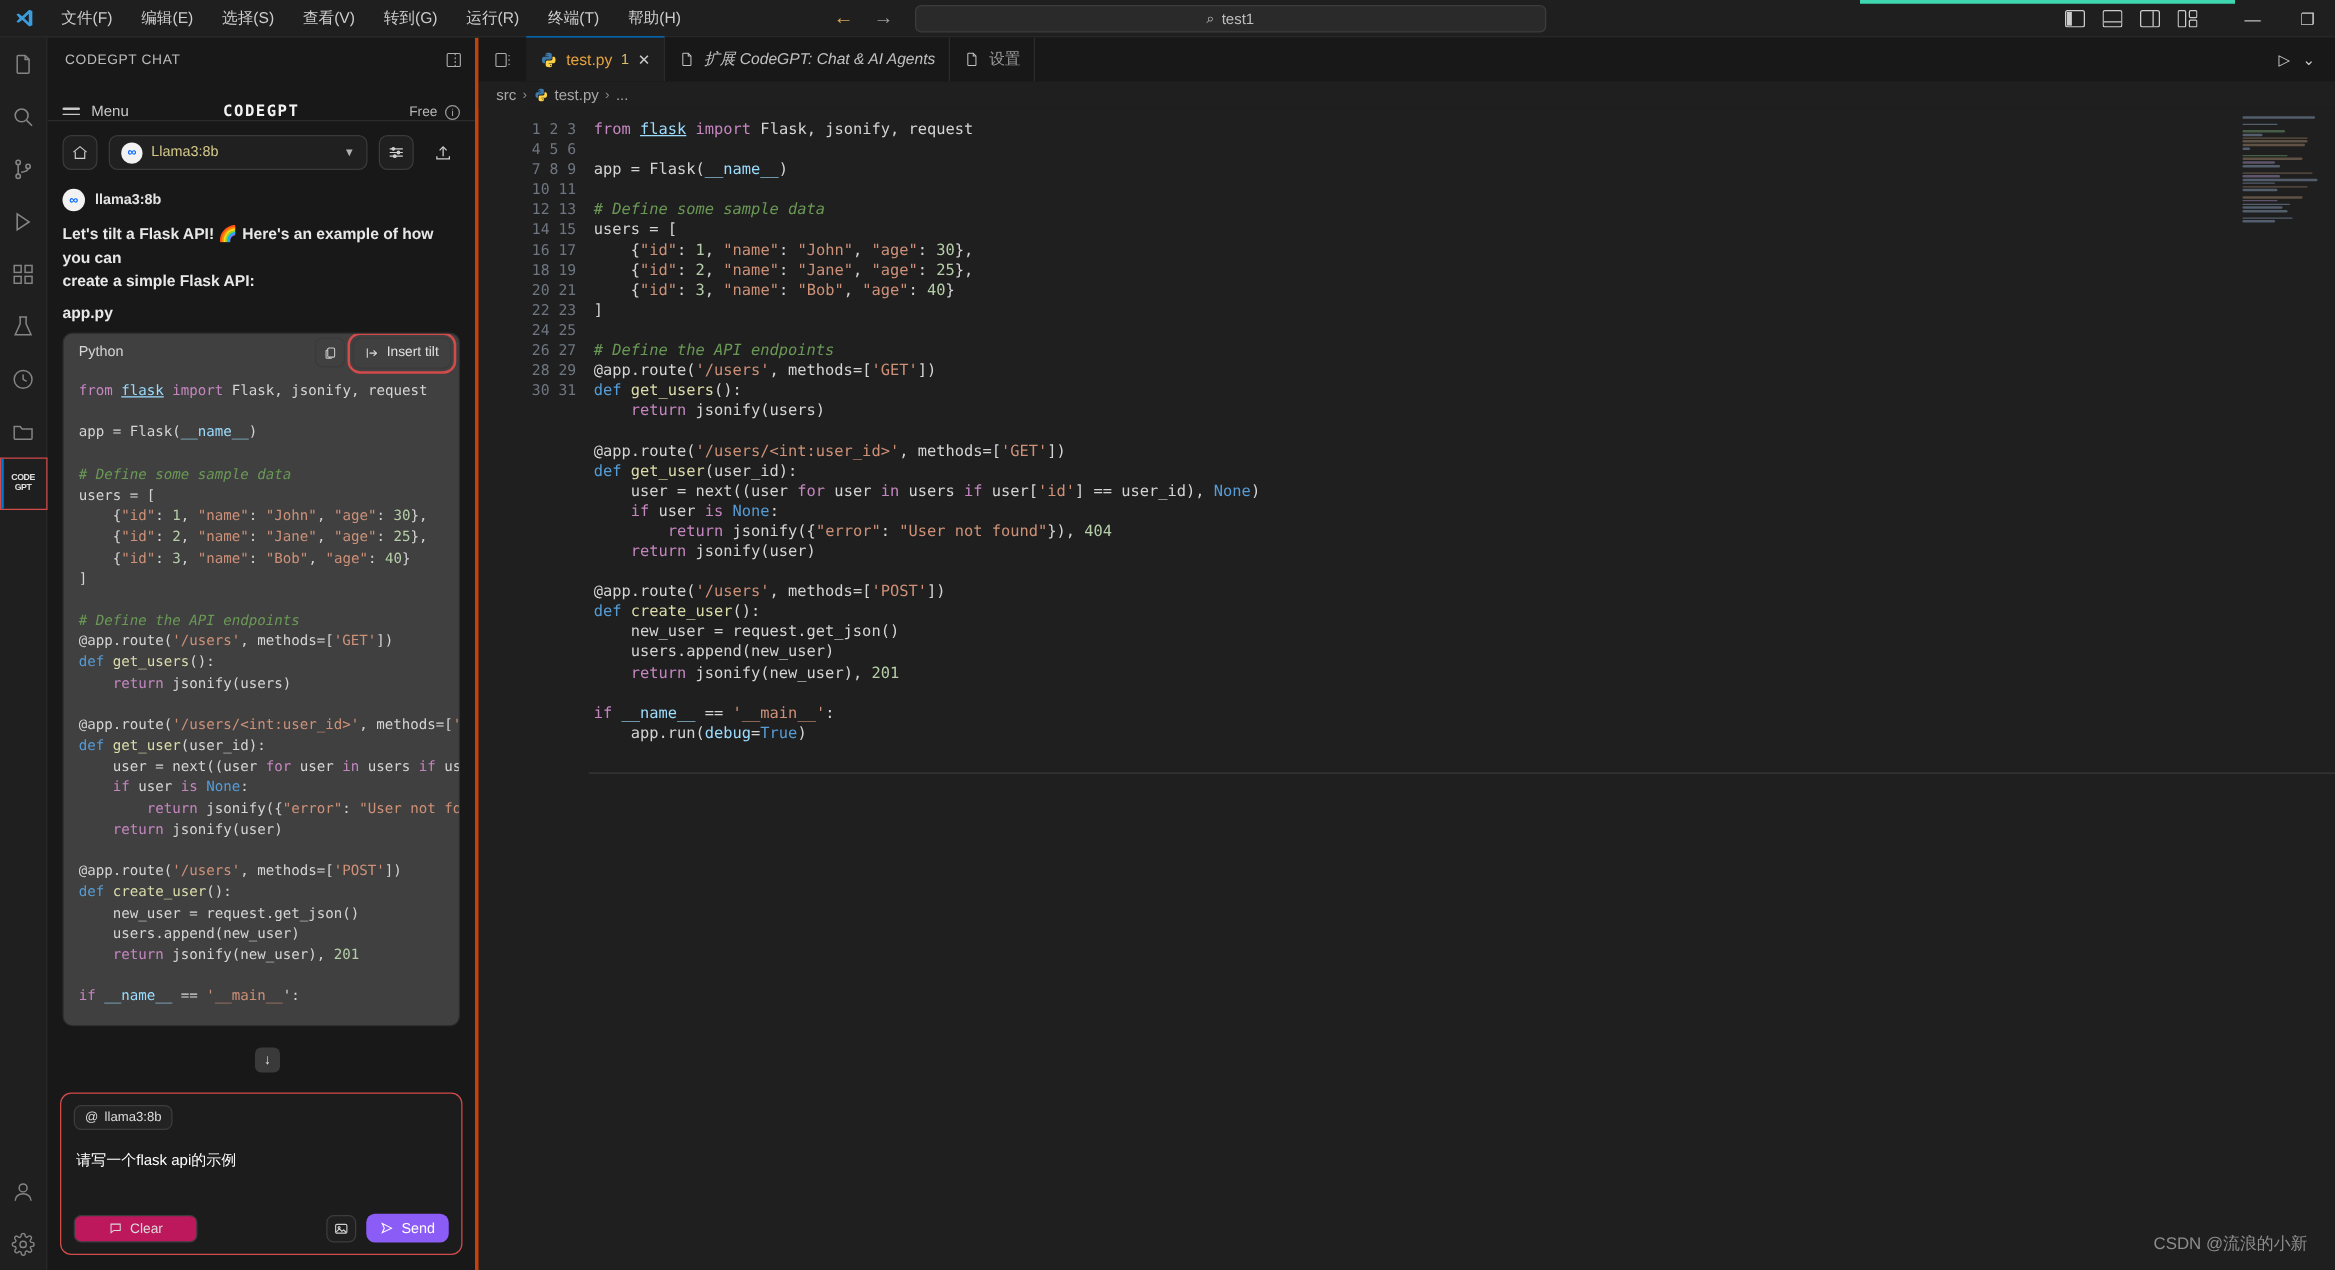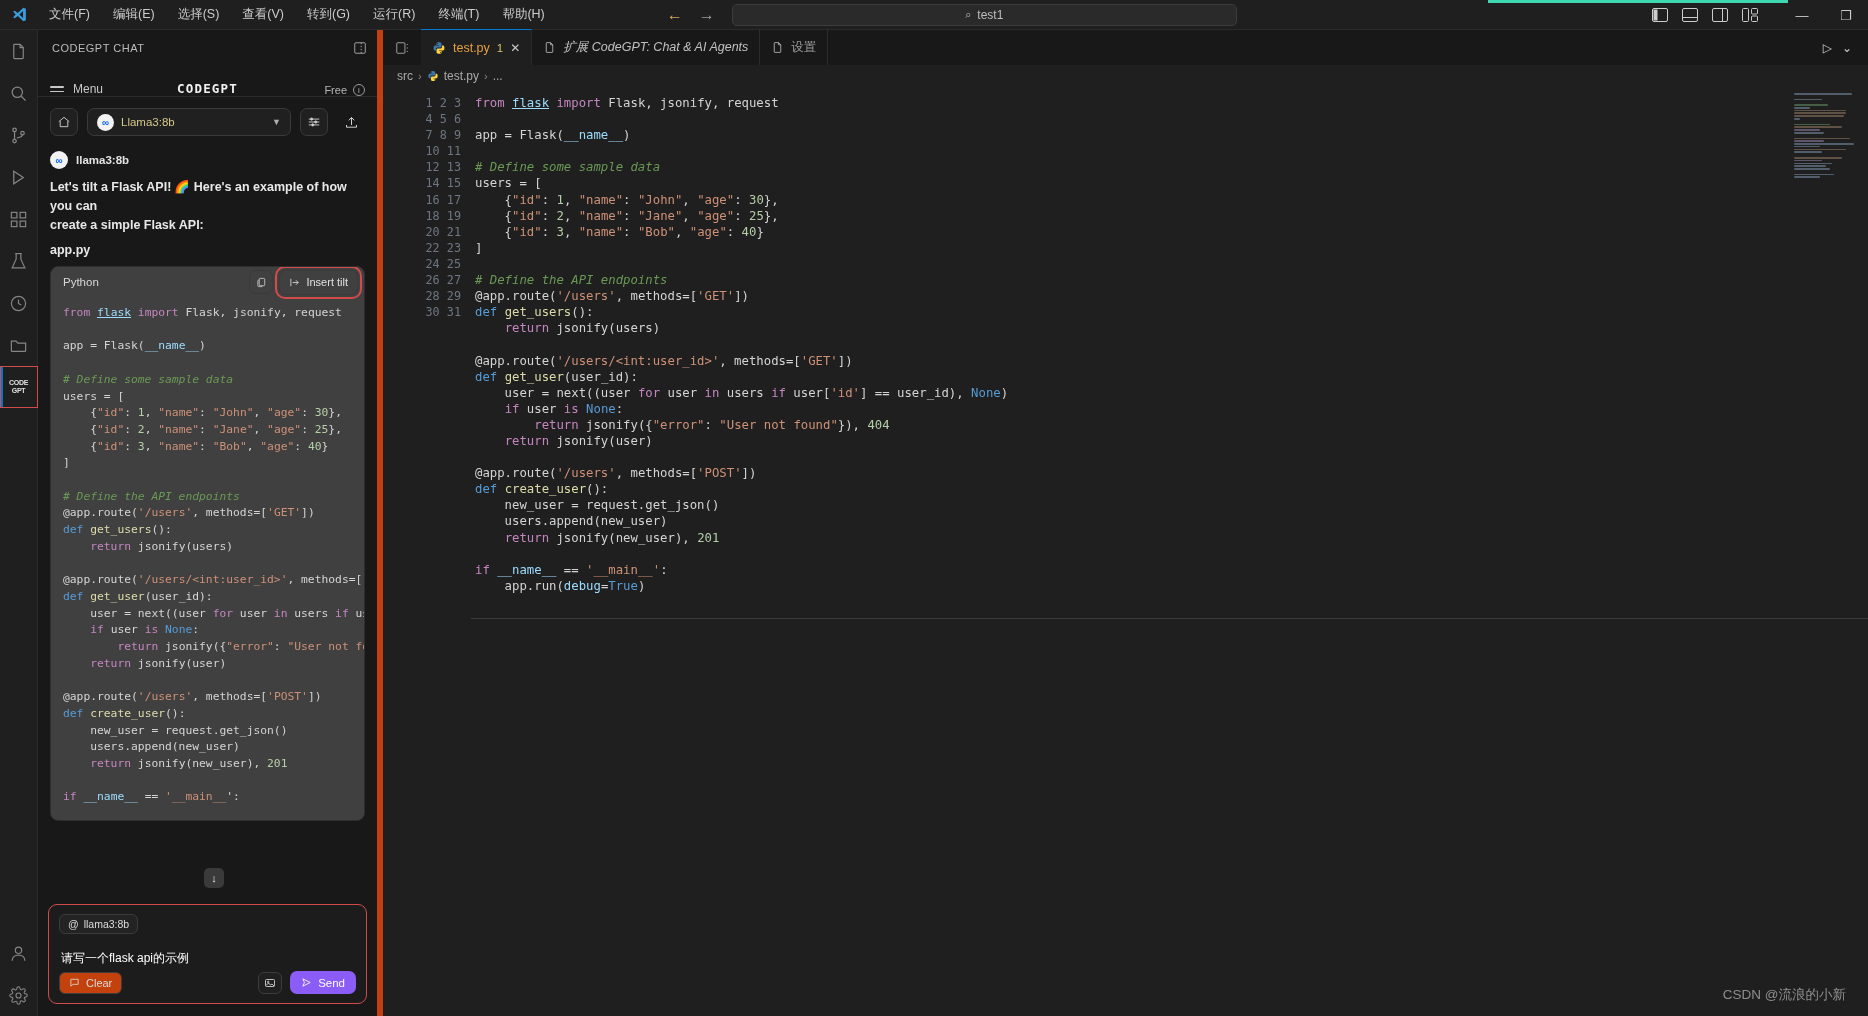--- a/index.html
+++ b/index.html
@@ -40,21 +40,21 @@
     color:#858585; position:relative; }
   .ab-item.active { color:#e7e7e7; }
   .ab-item.active::before { content:""; position:absolute; left:0; top:0; bottom:0; width:2px; background:#0078d4; }
   .ab-item.codegpt { border:1px solid #d24b4b; }
   .ab-spacer { flex:1; }
   .codegpt-mini { font-size:7px; font-weight:bold; line-height:8px; color:#e0e0e0;
     text-align:center; letter-spacing:-0.3px; }
 
   
   .sidebar { width:345px; background:#181818; display:flex; flex-direction:column;
-    border-right:6px solid #c2410c; }
+    border-right:3px solid #c2410c; }
   .sb-header { height:35px; display:flex; align-items:center; justify-content:space-between;
     padding:0 10px 0 14px; }
   .sb-title { font-size:11px; letter-spacing:0.5px; color:#bbbbbb; }
   .sb-hicon { color:#b0b0b0; }
 
   .cg-topbar { height:32px; display:flex; align-items:flex-end; padding:0 12px;
     border-bottom:1px solid #2b2b2b; position:relative; }
   .cg-menu { display:flex; align-items:center; gap:9px; font-size:12px; color:#c8c8c8; }
   .hamburger { display:flex; flex-direction:column; gap:3px; width:14px; }
   .hamburger i { display:block; height:1.5px; background:#c8c8c8; border-radius:1px; }
@@ -110,24 +110,24 @@
 
   .scroll-down { position:absolute; left:166px; bottom:8px; width:20px; height:20px;
     border-radius:5px; background:#3a3a3a; display:flex; align-items:center;
     justify-content:center; font-size:11px; color:#e0e0e0; }
 
   
   .composer-wrap { padding:8px 10px 12px 10px; }
   .composer { border:1px solid #d24b4b; border-radius:9px; background:#1c1c1c; padding:9px 10px 9px 10px; }
   .chip { display:inline-flex; align-items:center; gap:5px; height:20px; padding:0 8px;
     border:1px solid #3c3c3c; border-radius:6px; font-size:10.5px; color:#dcdcdc; background:#232323; }
-  .prompt-text { font-size:12px; color:#ffffff; margin:16px 0 4px 2px; }
+  .prompt-text { font-size:12px; color:#ffffff; margin:16px 0 34px 2px; }
   .composer-foot { display:flex; align-items:center; }
-  .clear-btn { display:flex; align-items:center; gap:6px; height:22px; padding:0 9px;
-    border:1px solid #3c3c3c; border-radius:6px; font-size:11px; color:#dcdcdc; background:#c2410c; }
+  .clear-btn { display:flex; align-items:center; gap:6px; height:22px; padding:0 27px;
+    border:1px solid #3c3c3c; border-radius:6px; font-size:11px; color:#dcdcdc; background:#be185d; }
   .foot-right { margin-left:auto; display:flex; align-items:center; gap:8px; }
   .img-btn { width:24px; height:22px; border:1px solid #3c3c3c; border-radius:6px; background:#202020;
     display:flex; align-items:center; justify-content:center; font-size:11px; color:#d0d0d0; }
   .send-btn { display:flex; align-items:center; gap:6px; height:23px; padding:0 11px;
     border-radius:7px; background:#8b5cf6; color:#ffffff; font-size:11.5px; }
 
   
   .editor { flex:1; display:flex; flex-direction:column; background:#1f1f1f; min-width:0; }
   .tabsrow { height:35px; background:#181818; display:flex; align-items:stretch; position:relative; }
   .tabs-left-ic { width:38px; display:flex; align-items:center; justify-content:center; color:#b0b0b0; }

